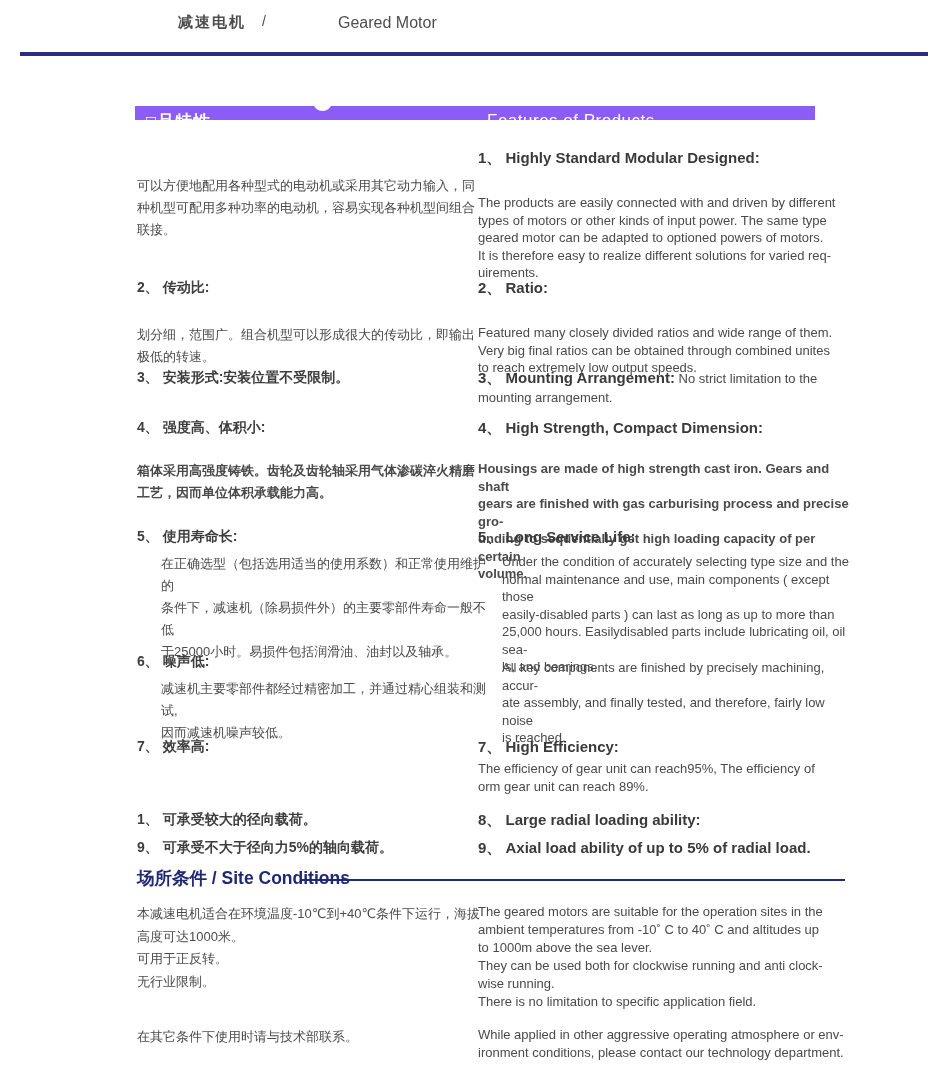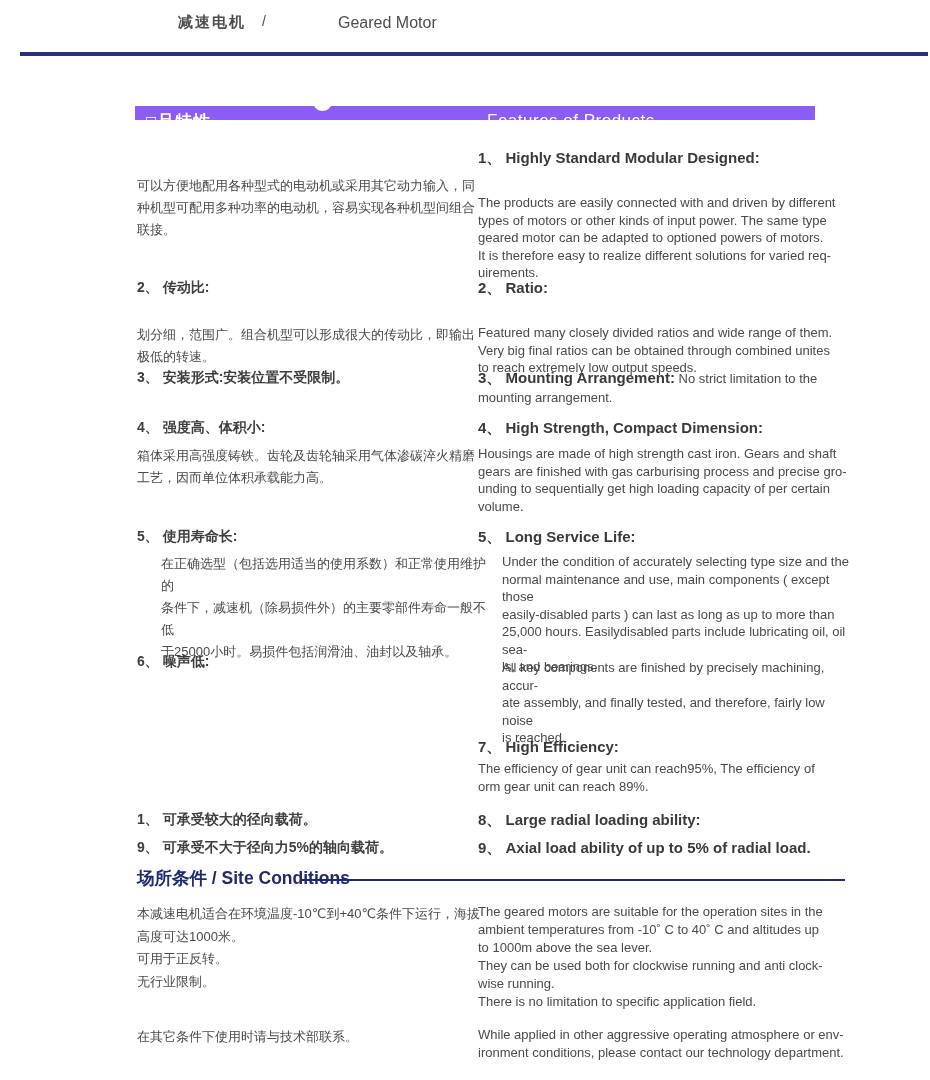--- a/index.html
+++ b/index.html
@@ -20,21 +20,21 @@
 
   
   .row{position:absolute;left:0;width:930px;}
   .zh{position:absolute;left:137px;width:352px;}
   .en{position:absolute;left:478px;width:372px;}
   .h{font-size:14px;font-weight:700;color:#3e3e3e;white-space:pre-line;line-height:19px;}
   .en .h{font-size:15px;color:#3a3a3a;}
   .b{margin-top:27px;font-size:13px;color:#4a4a4a;white-space:pre-line;}
   .zh .b{line-height:22px;}
   .en .b{line-height:17.5px;font-weight:500;}
-  .m8 .b{margin-top:8px;}
+  .m8 .b{margin-top:23px;font-weight:bold;}
   .m7 .b{margin-top:7px;margin-left:24px;}
   .m4 .b{margin-top:4px;}
   .inline{display:inline;margin:0;}
 
   
   .site-h{position:absolute;left:137px;top:866px;font-size:17.5px;font-weight:700;color:#1f2a72;text-align:right;}
   .site-line{position:absolute;left:300px;top:879px;width:545px;height:2px;background:#1f2a72;}
   .sc{position:absolute;font-size:13px;color:#4a4a4a;white-space:pre-line;}
   .sc.zh-t{left:137px;width:352px;line-height:22.5px;}
   .sc.en-t{left:478px;width:372px;line-height:18px;font-weight:500;}
@@ -125,30 +125,33 @@
 normal maintenance and use, main components ( except those
 easily-disabled parts ) can last as long as up to more than
 25,000 hours. Easilydisabled parts include lubricating oil, oil sea-
 ls, and bearings.</div>
     </div>
   </div>
 
   <div class="row m7" style="top:652px">
     <div class="zh">
       <div class="h">6、 噪声低:</div>
+      <div class="b">减速机主要零部件都经过精密加工，并通过精心组装和测试,
+因而减速机噪声较低。</div>
     </div>
     <div class="en">
       <div class="b">All key components are finished by precisely machining, accur-
 ate assembly, and finally tested, and therefore, fairly low noise
 is reached.</div>
     </div>
   </div>
 
   <div class="row m4" style="top:737px">
     <div class="zh">
+      <div class="h">7、 效率高:</div>
     </div>
     <div class="en">
       <div class="h">7、 High Efficiency:</div>
       <div class="b">The efficiency of gear unit can reach95%, The efficiency of
 orm gear unit can reach 89%.</div>
     </div>
   </div>
 
   <div class="row" style="top:810px">
     <div class="zh">

